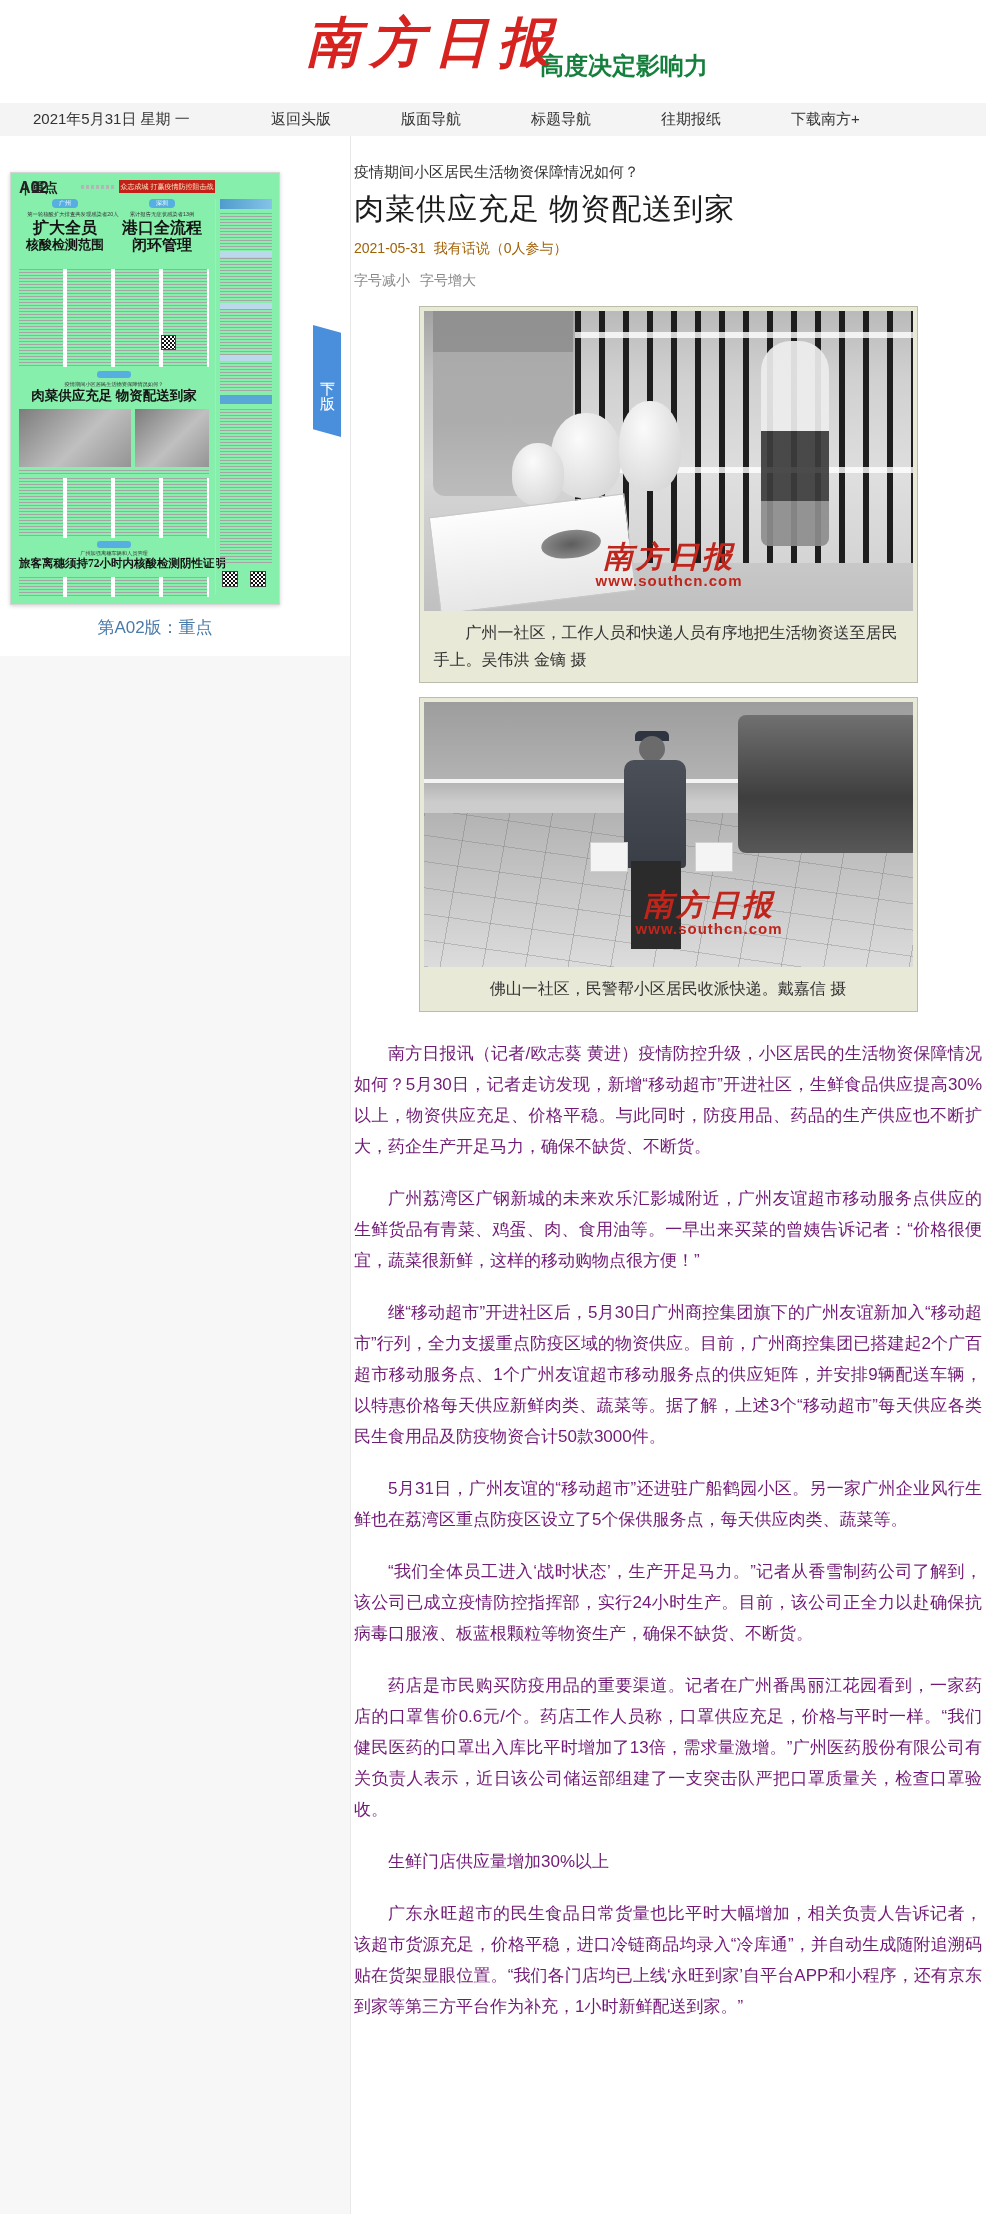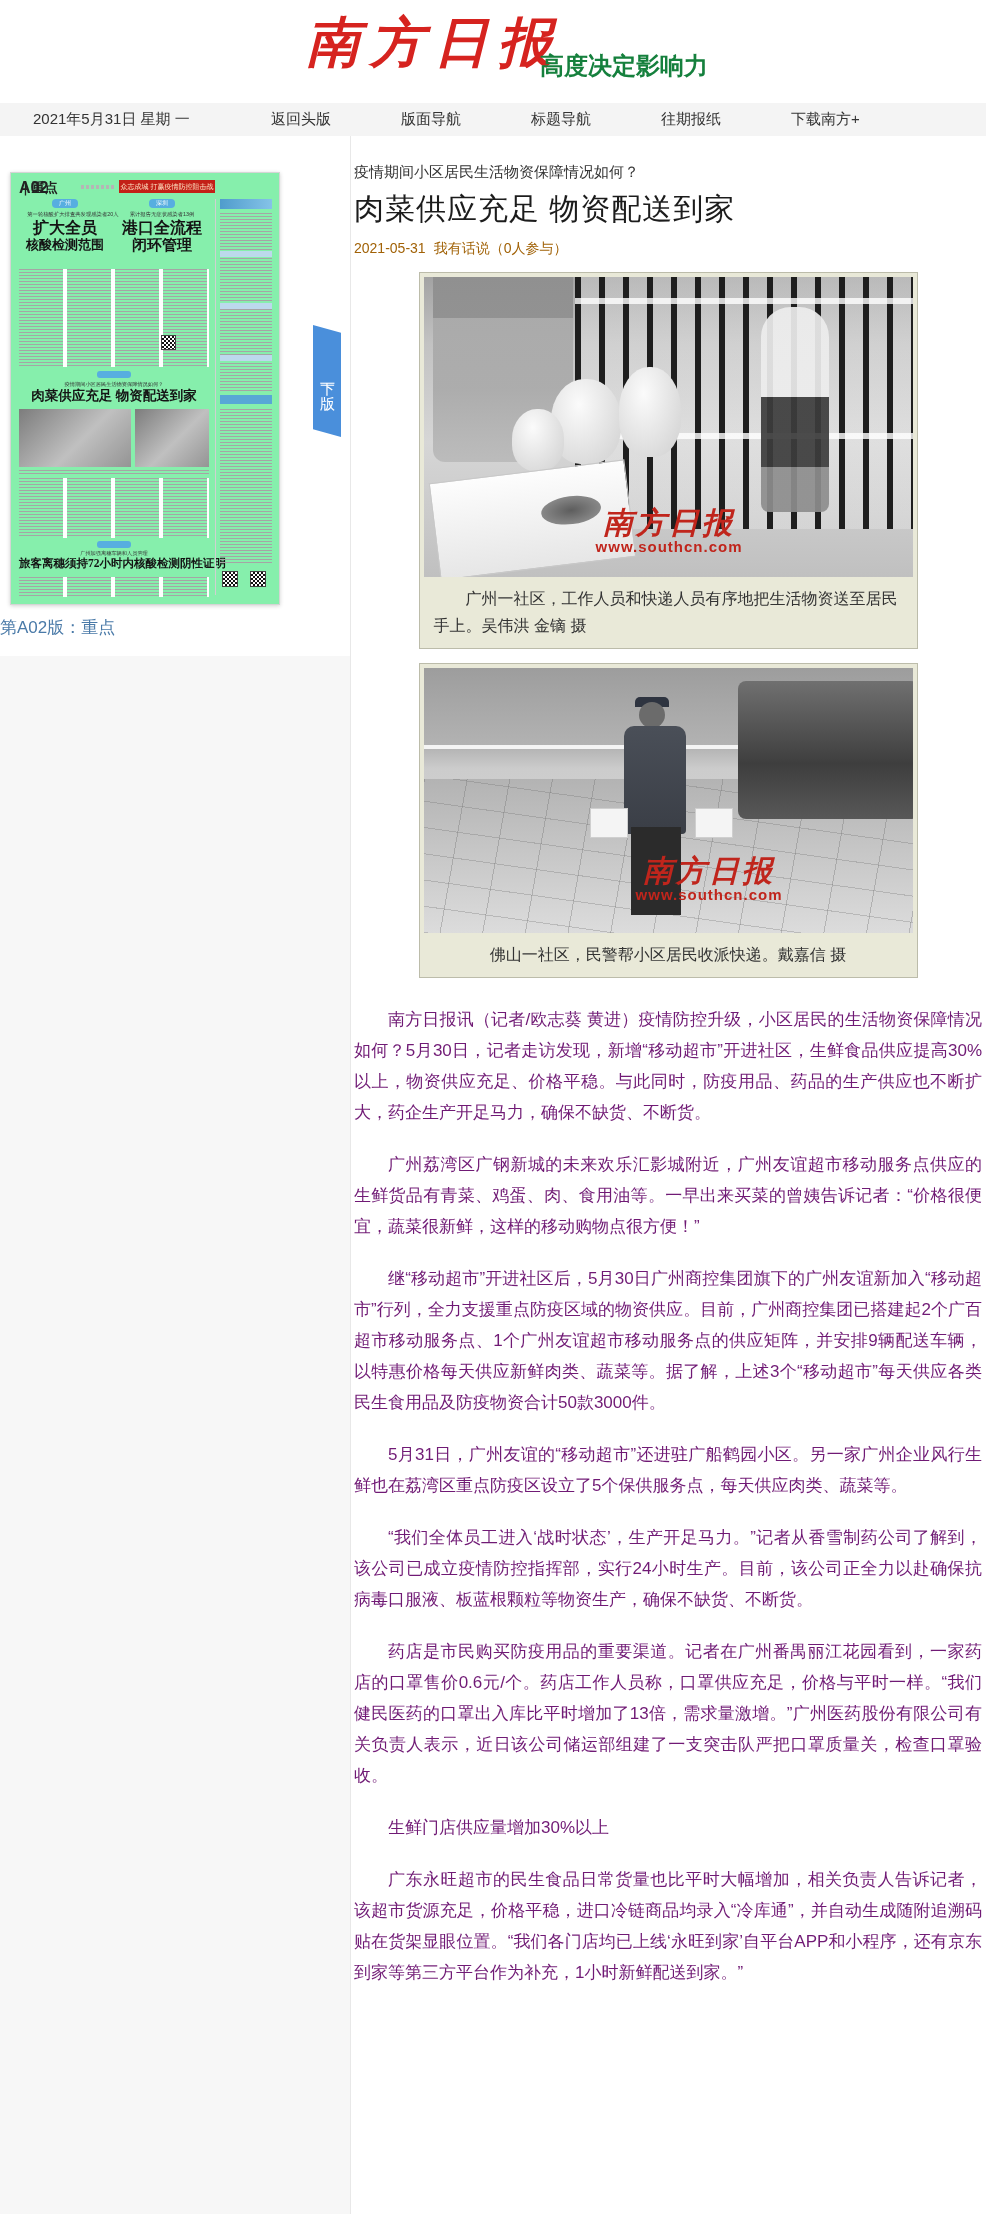--- a/index.html
+++ b/index.html
@@ -14,21 +14,21 @@
 
   
   .navbar{height:33px;background:#f4f4f4;display:flex;align-items:center;font-size:15px;color:#333;}
   .nav-date{margin-left:33px;width:238px;}
   .nav-link{width:130px;cursor:pointer;}
 
   
   .content{position:relative;height:2078px;}
   .sidebar{position:absolute;left:0;top:0;width:350px;height:2078px;}
   .sidebar-lower{position:absolute;left:0;top:520px;width:350px;height:1558px;background:#f7f7f7;}
-  .page-caption{position:absolute;left:0;top:480px;width:310px;
+  .page-caption{position:absolute;left:0;top:480px;width:310px;text-align:center;
                 font-size:17px;color:#4a7aa8;cursor:pointer;}
   .next-btn{position:absolute;left:313px;top:189px;width:28px;height:112px;background:#4a8fdb;
             clip-path:polygon(0 0,100% 7%,100% 100%,0 93%);color:#fff;display:flex;
             align-items:center;justify-content:center;cursor:pointer;}
   .next-btn span{writing-mode:vertical-rl;letter-spacing:7px;font-size:15px;}
 
   
   .thumb{position:absolute;left:10px;top:36px;width:268px;height:431px;background:#86efac;
          border:1px solid #d5d5d5;box-shadow:0 1px 4px rgba(0,0,0,.18);cursor:pointer;}
   .thumb *{position:absolute;box-sizing:border-box;}
@@ -191,20 +191,24 @@
         <span>下一版</span>
       </div>
     </div>
 
     <div class="main">
       <div class="kicker">疫情期间小区居民生活物资保障情况如何？</div>
       <h1 class="title">肉菜供应充足 物资配送到家</h1>
       <div class="meta">
         <span>2021-05-31</span><span class="comments">我有话说（0人参与）</span>
       </div>
+      <div class="font-ctrl">
+        <span>字号减小</span>
+        <span>字号增大</span>
+      </div>
 
       <div class="figure">
         <div class="photo photo1">
           <div class="p1-fence"></div>
           <div class="p1-rail" style="top:7%;"></div>
           <div class="p1-rail" style="top:52%;"></div>
           <div class="p1-worker"></div>
           <div class="p1-person"></div>
           <div class="p1-bag" style="left:26%;top:34%;width:70px;height:85px;"></div>
           <div class="p1-bag" style="left:40%;top:30%;width:62px;height:90px;"></div>

